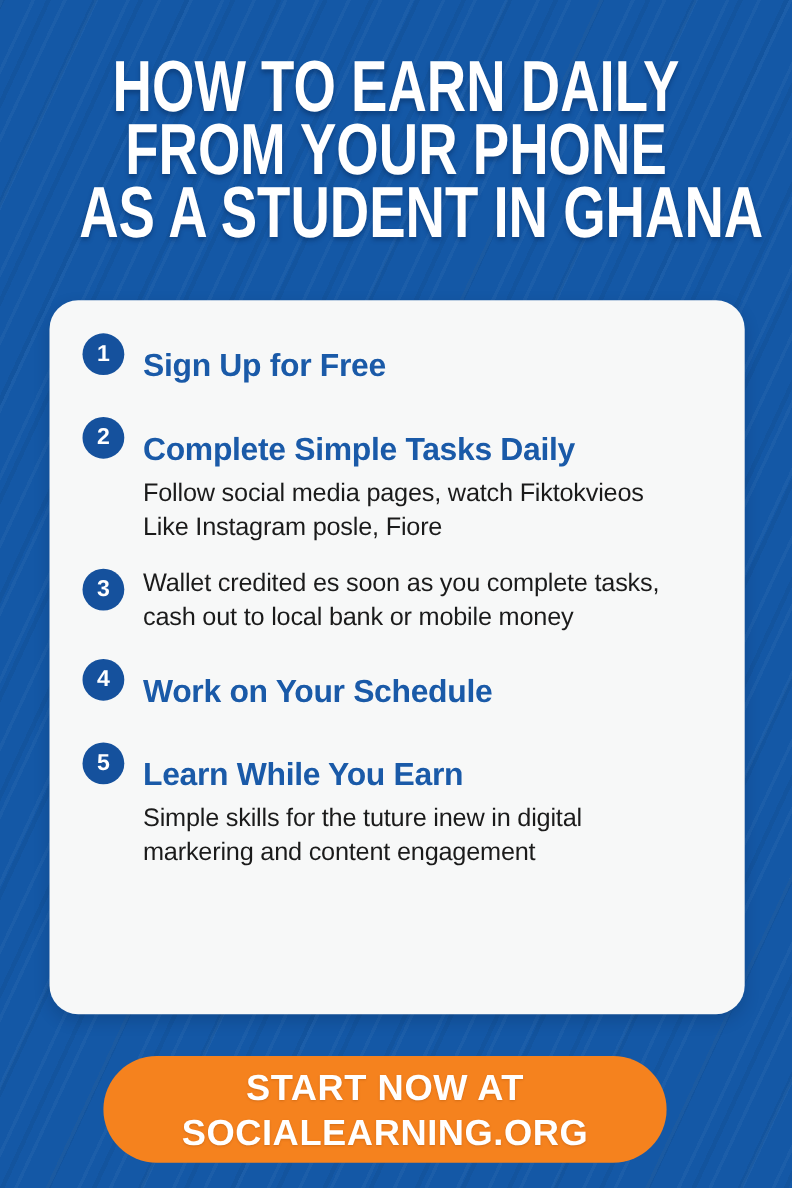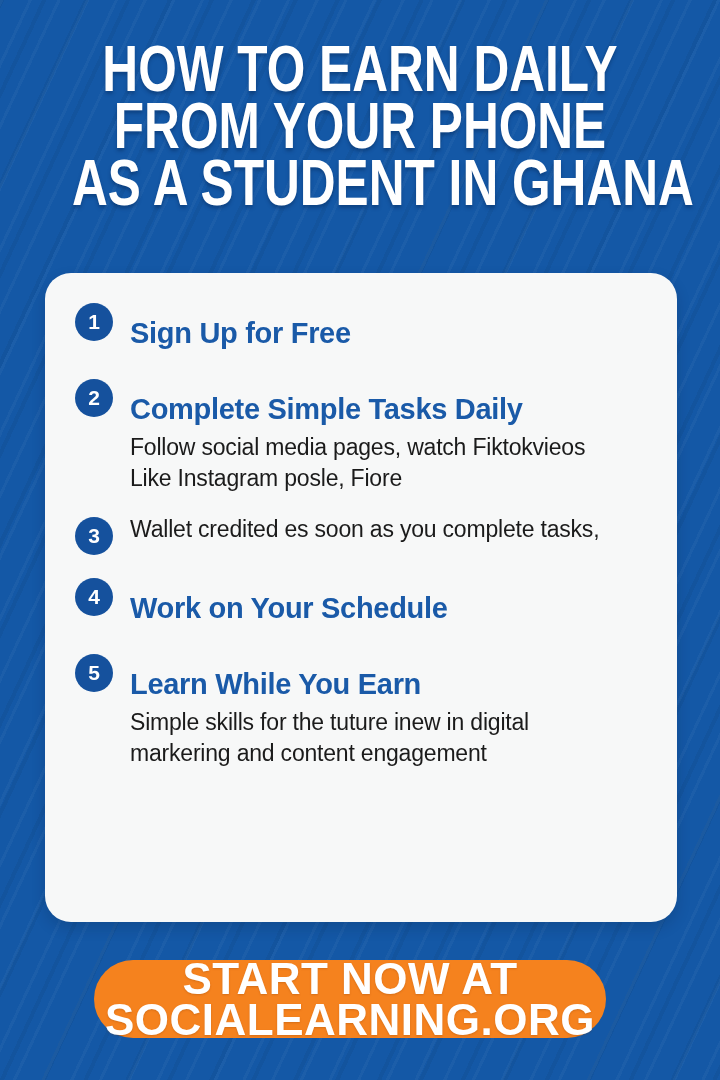--- a/index.html
+++ b/index.html
@@ -12,21 +12,21 @@
     position:relative;
     width:720px; height:1080px;
     background-color:#1458A6;
     background-image:
       repeating-linear-gradient(115deg, rgba(255,255,255,0.035) 0 3px, rgba(255,255,255,0) 3px 26px),
       repeating-linear-gradient(115deg, rgba(0,0,0,0.05) 0 4px, rgba(0,0,0,0) 4px 38px);
   }
 
   
   .headline {
-    position:absolute; left:0; top:40px; width:720px;
+    position:absolute; left:0; top:51px; width:720px;
     margin:0; text-align:center;
     color:#ffffff;
     font-weight:bold;
     font-size:62px;
     line-height:57px;
     letter-spacing:0px;
     text-shadow:0 3px 4px rgba(0,30,70,0.35);
   }
   .headline-line {
     white-space:nowrap;
@@ -67,28 +67,28 @@
   .step-body {
     font-size:23px; line-height:31px;
     color:#1B1B1B;
     letter-spacing:-0.2px;
   }
   .step-body .body-line { white-space:nowrap; }
 
   
   .cta-button {
     position:absolute; left:94px; top:960px;
-    width:512px; height:78px;
+    width:512px; height:97px;
     border:none; cursor:pointer;
     border-radius:49px;
     background:#F5821E;
     color:#ffffff;
     font-family:"Liberation Sans", sans-serif;
     font-weight:bold;
-    font-size:44px; line-height:41px;
+    font-size:33px; line-height:41px;
     letter-spacing:0.5px;
     text-align:right;
     display:flex; flex-direction:column; align-items:center; justify-content:center;
     text-shadow:0 1px 2px rgba(120,50,0,0.25);
   }
 </style>
 </head>
 <body>
 
 <div class="poster">
@@ -117,20 +117,21 @@
           <div class="body-line">Like Instagram posle, Fiore</div>
         </div>
       </div>
     </div>
 
     <div class="step">
       <span class="step-num">3</span>
       <div class="step-content">
         <div class="step-body">
           <div class="body-line">Wallet credited es soon as you complete tasks,</div>
+          <div class="body-line">cash out to local bank or mobile money</div>
         </div>
       </div>
     </div>
 
     <div class="step">
       <span class="step-num">4</span>
       <div class="step-content">
         <h2 class="step-title">Work on Your Schedule</h2>
       </div>
     </div>

